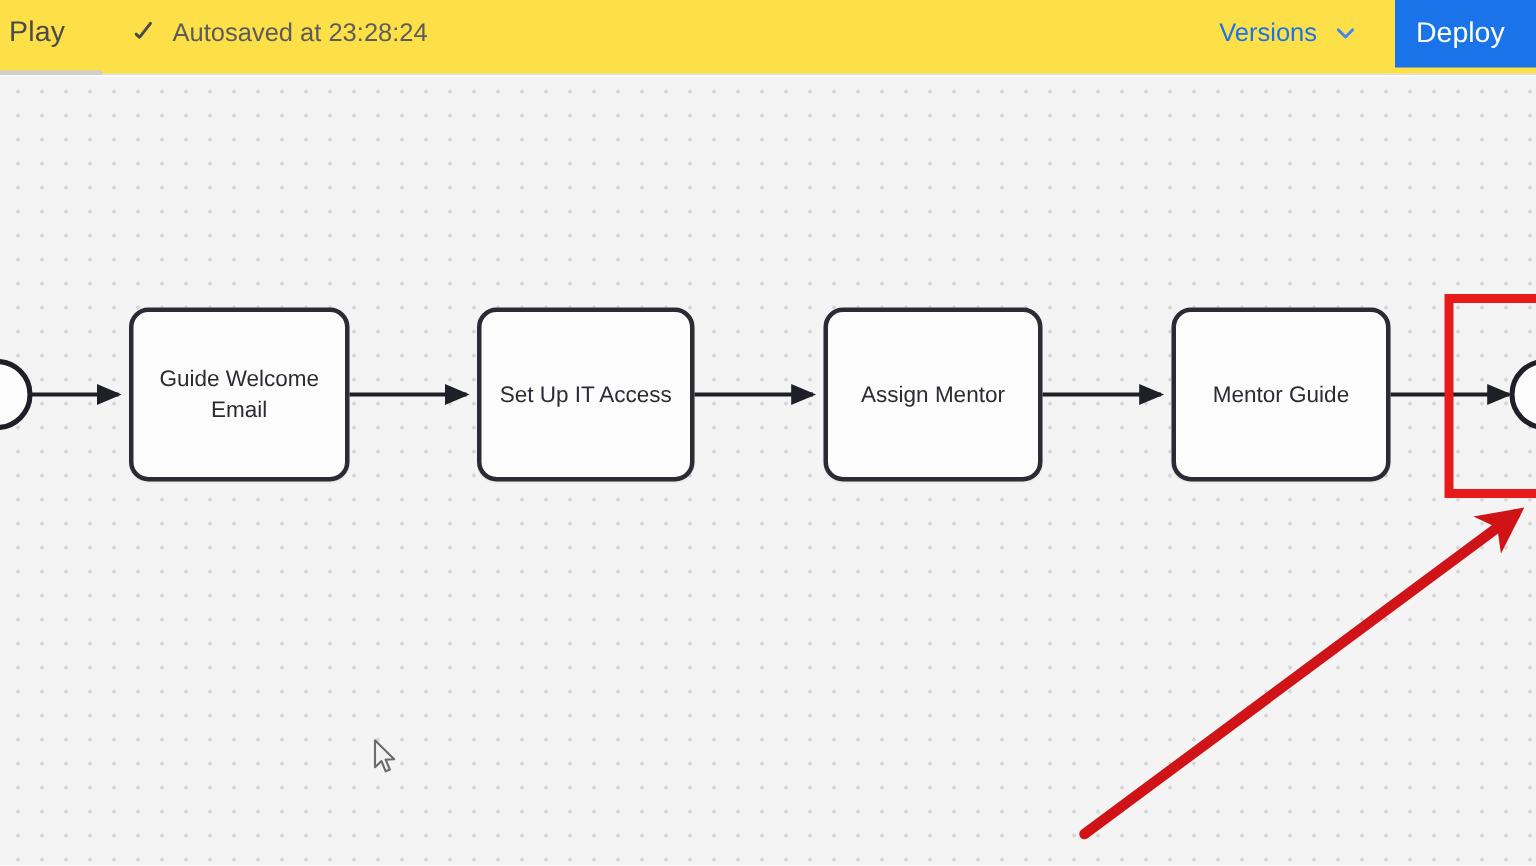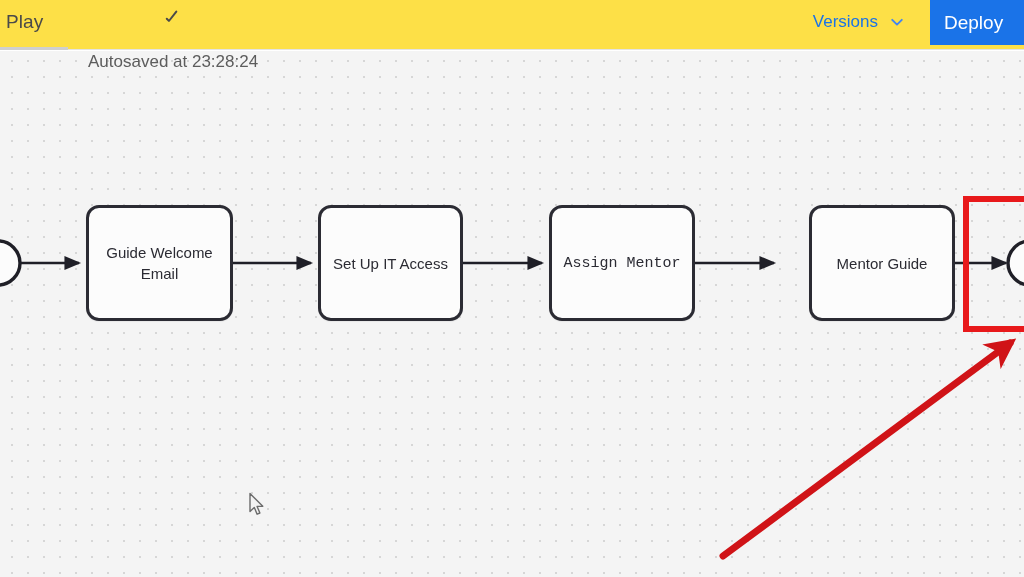--- a/index.html
+++ b/index.html
@@ -48,25 +48,24 @@
     width: 68px;
     height: 3px;
     background: #cfcfcf;
   }
   .autosave {
     position: absolute;
     left: 88px;
     top: 9px;
     display: flex;
     align-items: center;
-    gap: 22px;
+    gap: 9px;
     color: #5c5c5c;
     font-size: 17px;
     line-height: 26px;
-    flex-direction: column;
   }
   .check-icon {
     display: inline-block;
     width: 18px;
     height: 18px;
     position: relative;
     flex: none;
   }
   .check-icon::before {
     content: "";
@@ -246,25 +245,25 @@
     </svg>
 
     <div class="node" style="left:86px;  top:154px; width:147px; height:116px;">
       <span>Guide Welcome Email</span>
     </div>
 
     <div class="node" style="left:318px; top:154px; width:145px; height:116px;">
       <span>Set Up IT Access</span>
     </div>
 
-    <div class="node" style="left:549px; top:154px; width:146px; height:116px;font-family:Liberation Mono, monospace;">
+    <div class="node" style="left:549px; top:154px; width:146px; height:116px;">
       <span>Assign Mentor</span>
     </div>
 
-    <div class="node" style="left:781px; top:154px; width:146px; height:116px;margin-left:28px;">
+    <div class="node" style="left:781px; top:154px; width:146px; height:116px;">
       <span>Mentor Guide</span>
     </div>
 
     <div class="anno-box"></div>
 
     <svg class="anno-arrow" viewBox="0 0 1024 526">
       <defs>
         <marker id="redhead" markerWidth="4.6" markerHeight="4.6" refX="3.3" refY="2.3" orient="auto" markerUnits="strokeWidth">
           <path d="M0,0.1 L4.4,2.3 L0,4.5 L1.2,2.3 z" fill="#d01317"></path>
         </marker>

